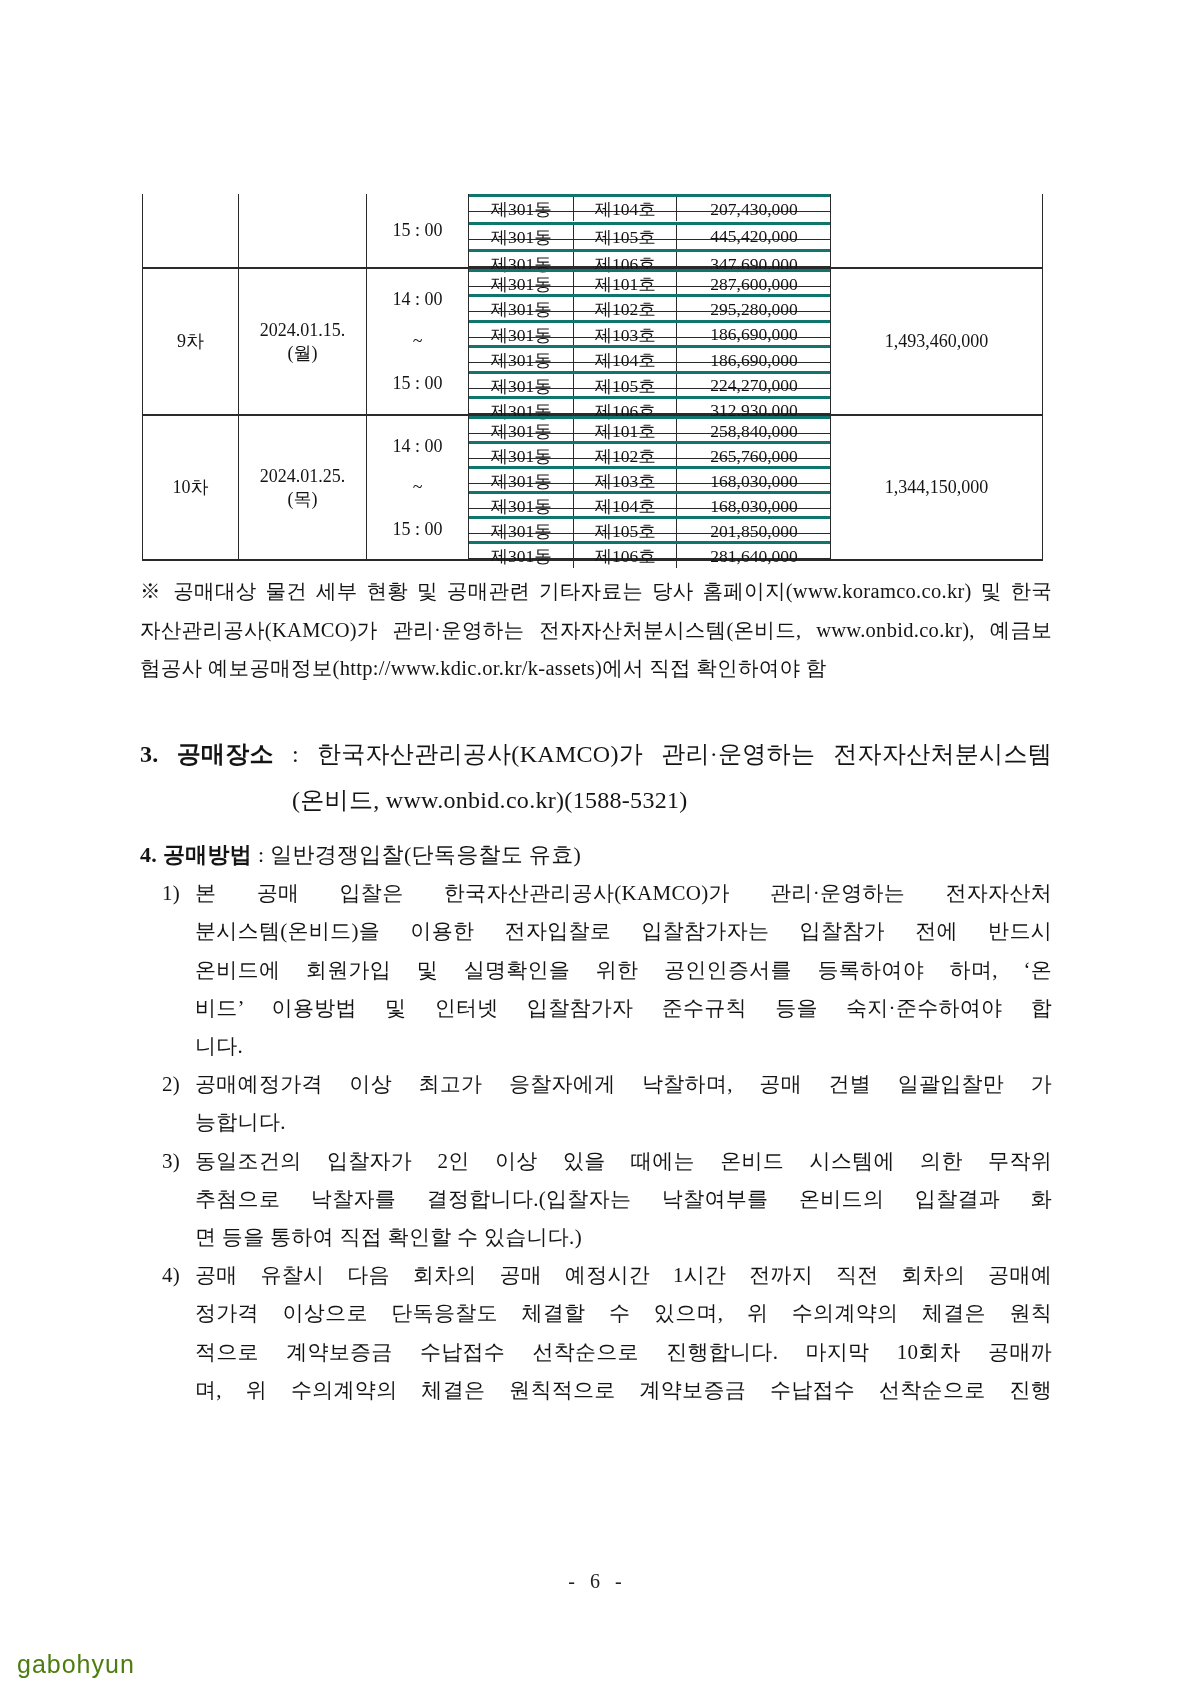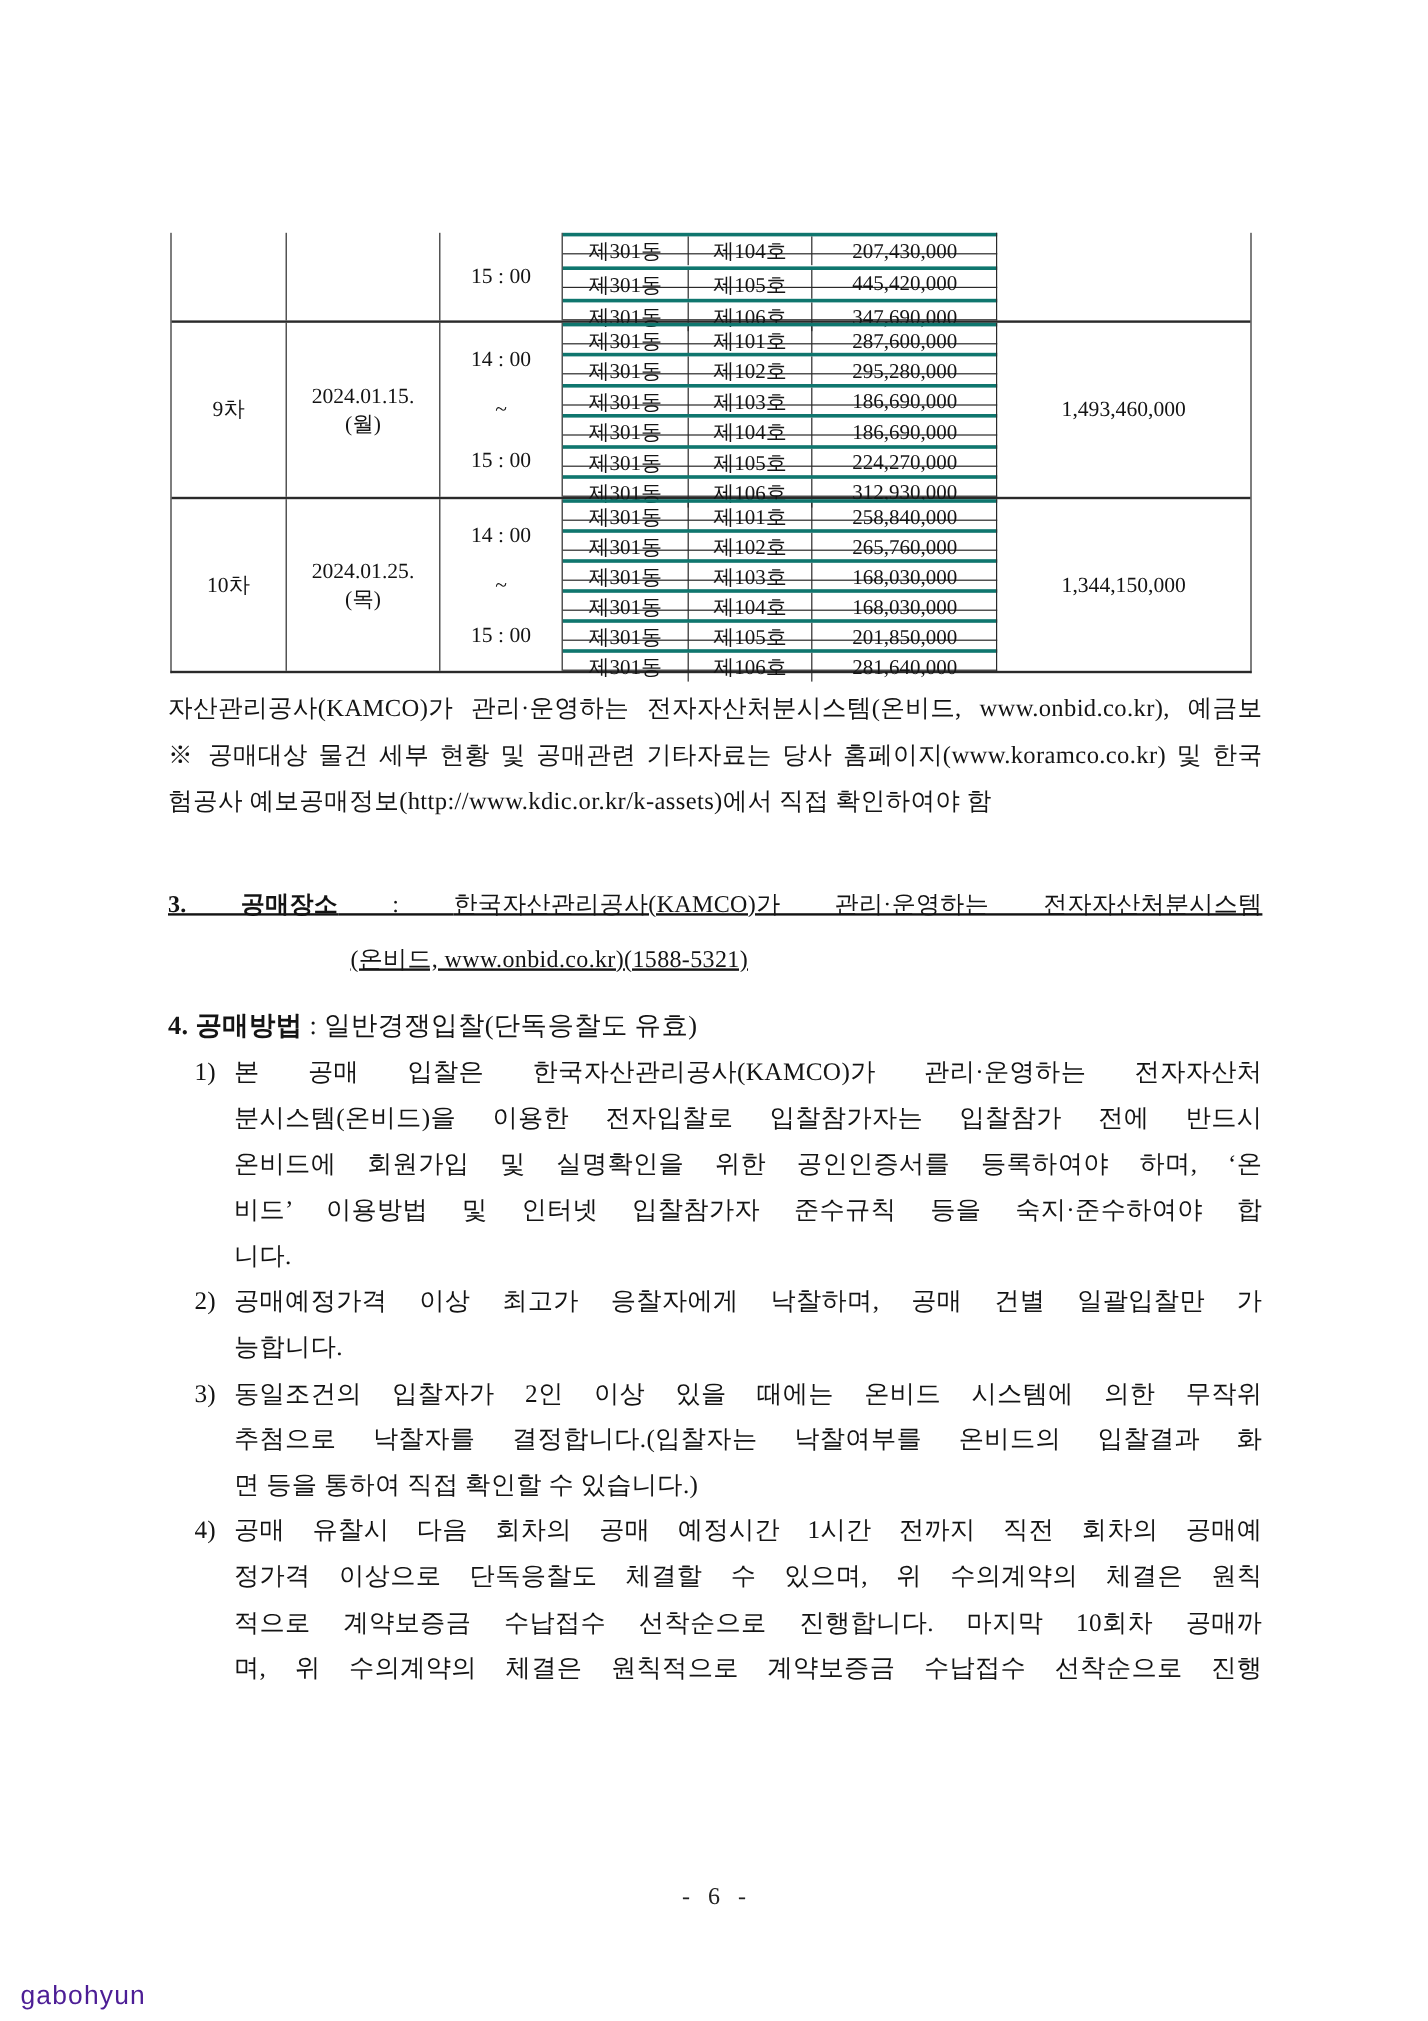--- a/index.html
+++ b/index.html
@@ -45,40 +45,40 @@
   
   .tline{position:relative;box-sizing:border-box;}
   .j{text-align:justify;text-align-last:justify;}
   .l{text-align:left;text-align-last:left;}
   .notice{
     position:absolute;left:140px;top:572px;width:912px;
     font-size:20.5px;line-height:38.5px;letter-spacing:0.3px;
   }
   .section3{
     position:absolute;left:140px;top:731px;width:912px;
-    font-size:20px;line-height:46px;letter-spacing:0.3px;text-decoration:underline;
+    font-size:24px;line-height:46px;letter-spacing:0.3px;
   }
   .section3 .indent2{padding-left:152px;}
   .bold{font-weight:bold;}
   .section4{
     position:absolute;left:140px;top:836px;width:912px;
     font-size:21px;line-height:38.2px;letter-spacing:0.3px;
   }
   .s4head{font-size:22px;}
   .itemline{padding-left:55px;}
   .marker{position:absolute;left:22px;top:0;}
   
   .pageno{
     position:absolute;left:0;top:1570px;width:100%;text-align:center;
     font-size:20px;word-spacing:10px;color:#222;
   }
   .watermark{
     position:absolute;left:17px;top:1650px;
     font-family:"Liberation Sans","DejaVu Sans",sans-serif;
-    font-size:22px;color:#4c1d95;letter-spacing:1px;
+    font-size:25px;color:#4d7c0f;letter-spacing:1px;
   }
 </style>
 </head>
 <body>
 
 <div class="auction-table">
 
   <div class="round-section sec-carry">
     <div class="cell"></div>
     <div class="cell"></div>
@@ -193,22 +193,22 @@
           <div class="ibcell">제106호</div>
           <div class="ibcell">281,640,000</div>
         </div>
       </div>
     <div class="cell total-cell">1,344,150,000</div>
   </div>
 
 </div>
 
 <div class="notice">
+    <div class="tline j">※ 공매대상 물건 세부 현황 및 공매관련 기타자료는 당사 홈페이지(www.koramco.co.kr) 및 한국</div>
     <div class="tline j">자산관리공사(KAMCO)가 관리·운영하는 전자자산처분시스템(온비드, www.onbid.co.kr), 예금보</div>
-    <div class="tline j">※ 공매대상 물건 세부 현황 및 공매관련 기타자료는 당사 홈페이지(www.koramco.co.kr) 및 한국</div>
     <div class="tline l">험공사 예보공매정보(http://www.kdic.or.kr/k-assets)에서 직접 확인하여야 함</div>
   </div>
 
 <div class="section3">
   <div class="tline j">
     <span class="bold">3. 공매장소</span><span> : </span><span>한국자산관리공사(KAMCO)가 관리·운영하는 전자자산처분시스템</span>
   </div>
   <div class="tline l indent2">(온비드, www.onbid.co.kr)(1588-5321)</div>
 </div>
 

